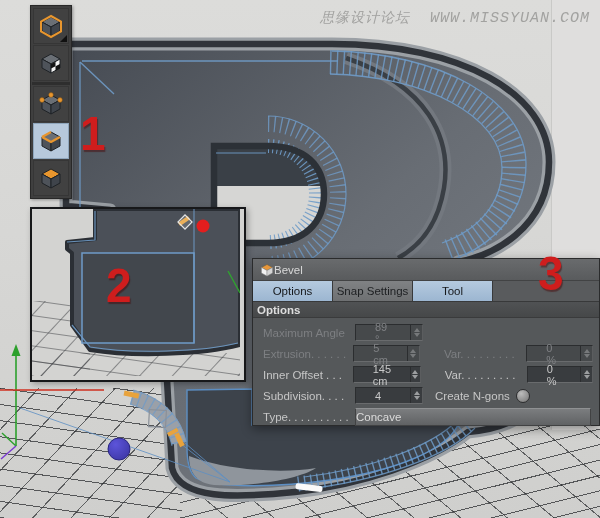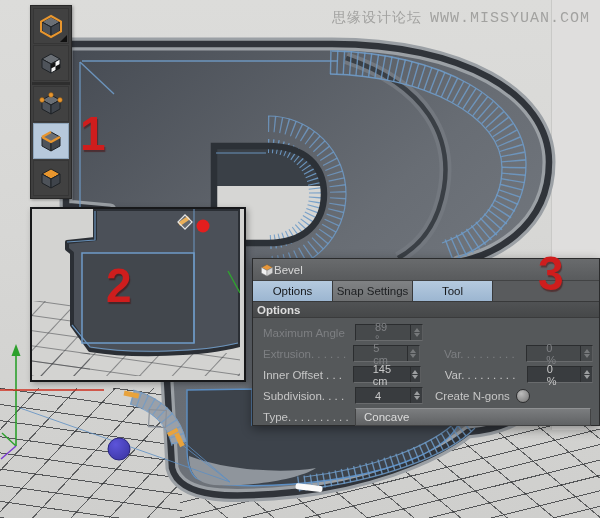--- a/index.html
+++ b/index.html
@@ -13,21 +13,21 @@
   .grid-left{left:0;top:388px;width:182px;height:130px;
     background:
       repeating-linear-gradient(8deg, rgba(43,45,48,.75) 0 1px, transparent 1px 16px),
       repeating-linear-gradient(133deg, rgba(43,45,48,.7) 0 1px, transparent 1px 28px);}
   .grid-right{left:180px;top:425px;width:420px;height:93px;
     background:
       repeating-linear-gradient(166deg, rgba(43,45,48,.75) 0 1px, transparent 1px 15px),
       repeating-linear-gradient(40deg, rgba(43,45,48,.7) 0 1px, transparent 1px 30px);}
   .viewport-svg{position:absolute;left:0;top:0;z-index:5;}
   
-  .site-text{position:absolute;top:9px;right:10px;z-index:8;color:#a2a2a0;display:flex;align-items:baseline;gap:8px;}
+  .site-text{position:absolute;top:9px;right:10px;z-index:8;color:#a2a2a0;display:flex;align-items:baseline;gap:20px;font-style:italic;}
   .site-name{font-size:14px;letter-spacing:1px;}
   .site-url{font-size:15px;letter-spacing:1px;text-transform:uppercase;font-family:"Liberation Mono",monospace;}
   
   .toolbar{position:absolute;left:30px;top:5px;width:38px;z-index:20;background:#3f3f3f;
     border:1px solid #282828;box-shadow:1px 1px 3px rgba(0,0,0,.35);padding:1px;}
   .tcell{width:34px;height:34px;margin:1px auto;display:flex;align-items:center;justify-content:center;
     background:#414141;border:1px solid #363636;position:relative;}
   .tcell.selected{background:#b7c9dc;border-color:#8fa6bc;}
   .tcell .corner{position:absolute;right:1px;bottom:1px;width:0;height:0;
     border-left:7px solid transparent;border-bottom:7px solid #101010;}
@@ -68,21 +68,21 @@
   .ngon-label{margin-left:12px;color:#c6c6c6;}
   .knob{width:12px;height:12px;border-radius:50%;margin-left:6px;
     background:radial-gradient(circle at 35% 30%,#bcbcbc,#747474);border:1px solid #2d2e2f;}
   .prow.disabled .plabel,.prow.disabled .var-label{color:#7d7f82;}
   .prow.disabled .pval{color:#7f8184;}
   .prow.disabled .pfield{background:#46494b;}
   .prow.disabled .sp-up{border-bottom-color:#77797b;}
   .prow.disabled .sp-dn{border-top-color:#77797b;}
   .type-btn{flex:1;height:16px;margin-right:2px;background:linear-gradient(#7b7d7f,#606264);
     border:1px solid #414243;border-top-color:#8f9193;color:#dcdcdc;display:flex;align-items:center;
-    padding-left:8px;cursor:default;}
+    padding-left:0;cursor:default;}
   
   .watermark{position:absolute;right:2px;bottom:4px;z-index:70;display:flex;align-items:center;
     opacity:.88;filter:blur(.3px);}
   .wm-swoosh{width:34px;height:12px;background:radial-gradient(ellipse at 30% 50%,#7ec3f2,#2b7fd4 60%,transparent 75%);
     border-radius:50%;transform:skewX(-30deg);margin-right:-6px;box-shadow:0 0 6px #2b7fd4;}
   .wm-text{font-size:15px;font-weight:bold;font-style:italic;color:#2f86d8;letter-spacing:1px;
     text-shadow:0 0 2px #0a2e5e,0 0 5px #6db6ee;}
   .wm-badge{width:16px;height:16px;border-radius:4px;margin:0 2px;
     background:linear-gradient(135deg,#bfe2f7,#4a92d8);border:1px solid #e8f4fd;
     color:#1c4f8c;font-size:10px;font-weight:bold;display:flex;align-items:center;justify-content:center;

